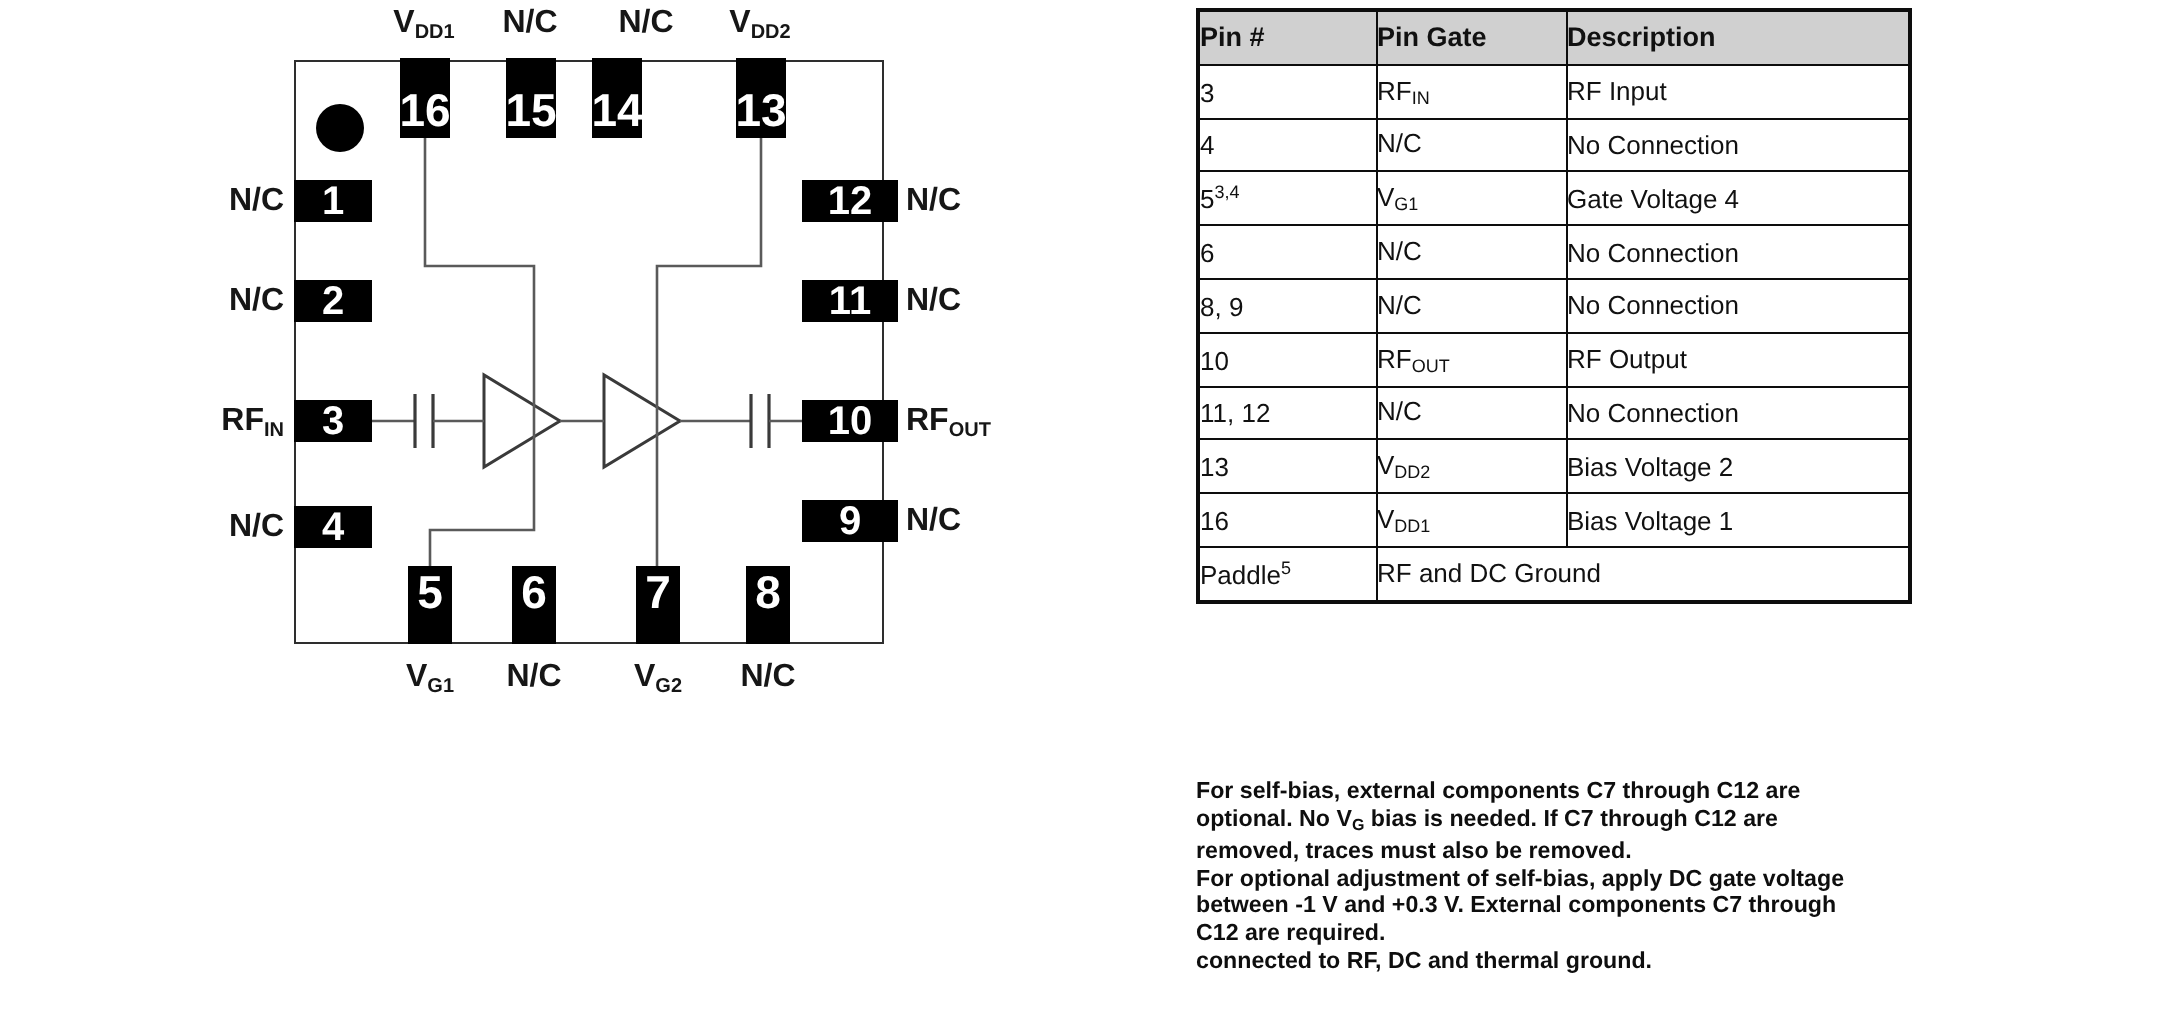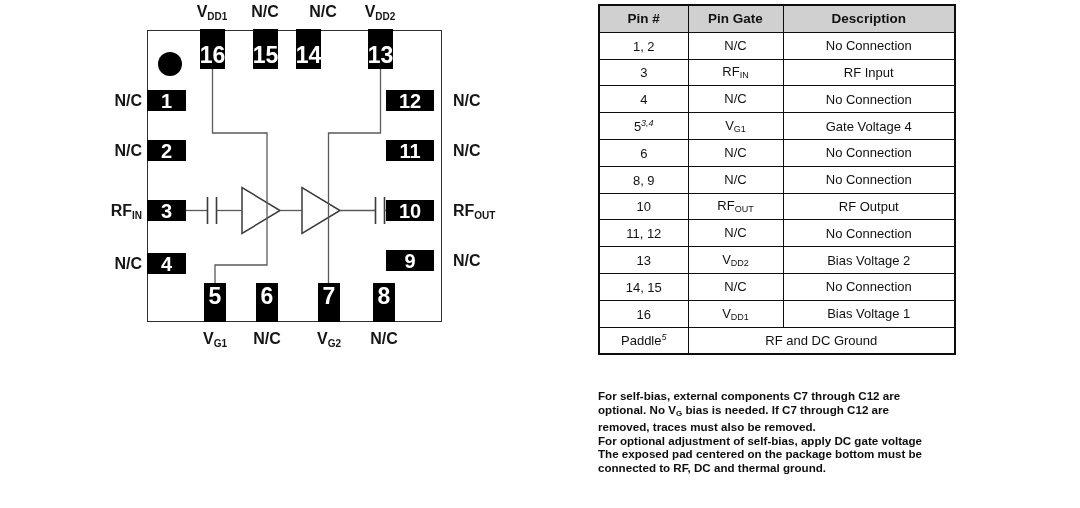--- a/index.html
+++ b/index.html
@@ -10,37 +10,37 @@
   .diagram{position:absolute;left:0;top:0;width:540px;height:400px;}
   .package{position:absolute;left:147px;top:30px;width:295px;height:292px;
            border:1.6px solid #2e2e2e;box-sizing:border-box;background:#fff;}
   .circuit{position:absolute;left:0;top:0;width:540px;height:400px;}
 
   .pin{position:absolute;background:#000;color:#fff;font-weight:700;
        display:flex;justify-content:center;box-sizing:border-box;line-height:1;}
   .pin.t{width:25px;height:40px;top:29px;align-items:flex-end;padding-bottom:2px;font-size:23px;}
   .pin.b{width:22px;height:39px;top:283px;align-items:flex-start;padding-top:2px;font-size:23px;}
   .pin.l{left:147px;width:39px;height:21px;align-items:center;font-size:20px;}
-  .pin.r{left:386px;width:48px;height:21px;align-items:flex-end;font-size:20px;}
+  .pin.r{left:401px;width:48px;height:21px;align-items:flex-end;font-size:20px;}
 
   .dlabel{position:absolute;font-weight:700;font-size:16px;white-space:nowrap;color:#161616;}
   .dlabel .sub{font-size:10px;vertical-align:-3px;}
   .tl{top:3px;transform:translateX(-50%);}
   .bl{top:330px;transform:translateX(-50%);}
   .ll{left:58px;width:84px;text-align:right;line-height:21px;}
   .rl{left:453px;line-height:21px;}
 
   
   .pintable{position:absolute;left:598px;top:4px;border-collapse:collapse;
             table-layout:fixed;border:2px solid #0d0d0d;}
-  .pintable th,.pintable td{border:1.5px solid #0d0d0d;text-align:center;
+  .pintable th,.pintable td{border:1.5px solid #0d0d0d;text-align:left;
             vertical-align:middle;height:25.8px;padding:0;font-size:13px;}
   .pintable th{background:#d0d0d0;font-size:13.5px;font-weight:700;}
   .pintable .sub{font-size:9px;vertical-align:-2px;}
-  .pintable .sup{font-size:9px;vertical-align:5px;font-style:italic;}
+  .pintable .sup{font-size:9px;vertical-align:5px;}
 
   
   .notes{position:absolute;left:598px;top:389px;width:360px;
          font-size:11.6px;line-height:13.6px;color:#0e0e0e;}
   .nline{white-space:nowrap;font-weight:bold;}
   .nsub{font-size:8px;vertical-align:-2px;}
 </style>
 </head>
 <body>
 
@@ -149,25 +149,20 @@
     </colgroup>
   <thead>
     <tr>
       <th>Pin #</th>
       <th>Pin Gate</th>
       <th>Description</th>
     </tr>
   </thead>
   <tbody>
     <tr>
-        <td><span>1, 2</span><span class="sup"></span></td>
-        <td><span>N/C</span><span class="sub"></span></td>
-        <td>No Connection</td>
-      </tr>
-    <tr>
         <td><span>3</span><span class="sup"></span></td>
         <td><span>RF</span><span class="sub">IN</span></td>
         <td>RF Input</td>
       </tr>
     <tr>
         <td><span>4</span><span class="sup"></span></td>
         <td><span>N/C</span><span class="sub"></span></td>
         <td>No Connection</td>
       </tr>
     <tr>
@@ -192,38 +187,34 @@
       </tr>
     <tr>
         <td><span>11, 12</span><span class="sup"></span></td>
         <td><span>N/C</span><span class="sub"></span></td>
         <td>No Connection</td>
       </tr>
     <tr>
         <td><span>13</span><span class="sup"></span></td>
         <td><span>V</span><span class="sub">DD2</span></td>
         <td>Bias Voltage 2</td>
-      </tr>
-    <tr>
-        <td><span>14, 15</span><span class="sup"></span></td>
-        <td><span>N/C</span><span class="sub"></span></td>
-        <td>No Connection</td>
       </tr>
     <tr>
         <td><span>16</span><span class="sup"></span></td>
         <td><span>V</span><span class="sub">DD1</span></td>
         <td>Bias Voltage 1</td>
       </tr>
     <tr>
         <td><span>Paddle</span><span class="sup">5</span></td>
         <td colspan="2">RF and DC Ground</td>
       </tr>
   </tbody>
 </table>
 
 <div class="notes">
   <div class="nline">For self-bias, external components C7 through C12 are</div>
   <div class="nline"><span>optional.  No V</span><span class="nsub">G</span><span> bias is needed. If C7 through C12 are</span></div>
   <div class="nline">removed, traces must also be removed.</div>
   <div class="nline">For optional adjustment of self-bias, apply DC gate voltage</div>
-  <div class="nline">The exposed pad centered on the package bottom must be</div>
+  <div class="nline">between -1 V and +0.3 V. External components C7 through</div>
+  <div class="nline">C12 are required.</div>
   <div class="nline">connected to RF, DC and thermal ground.</div>
 </div>
 
 </body></html>

